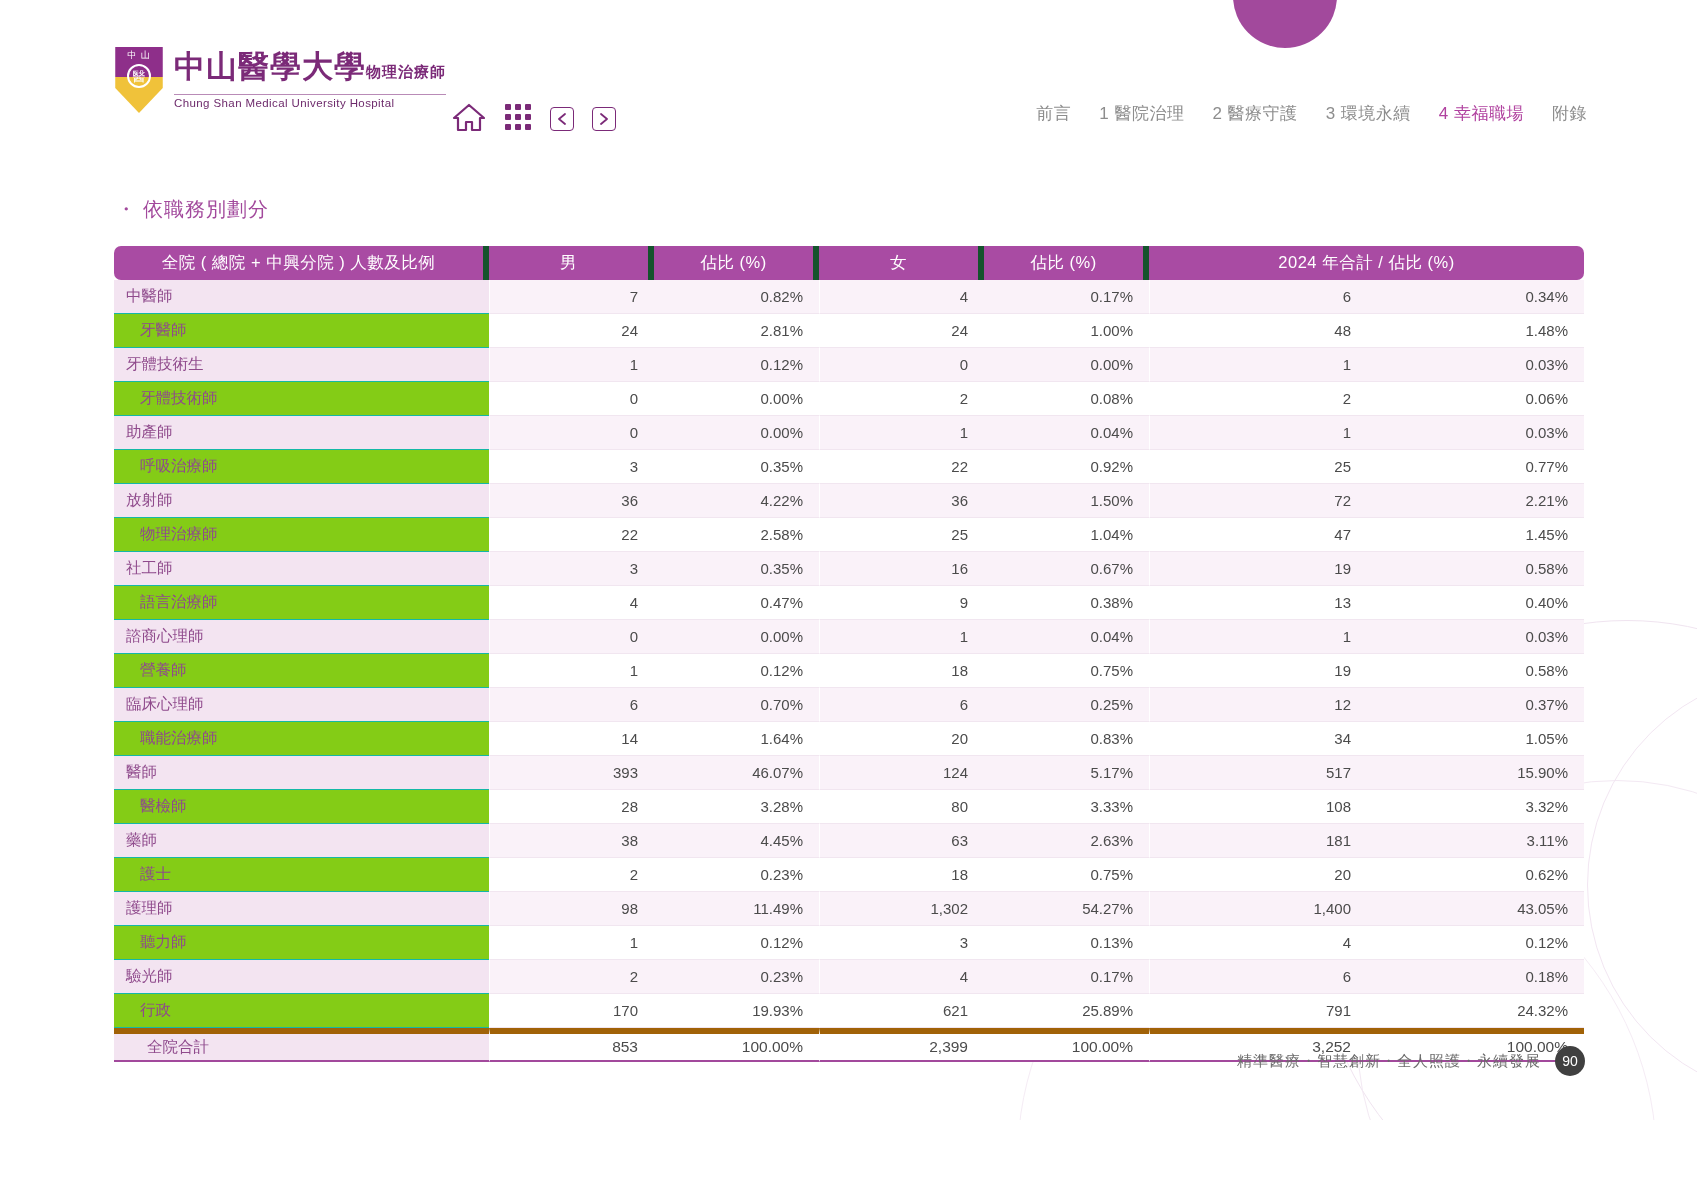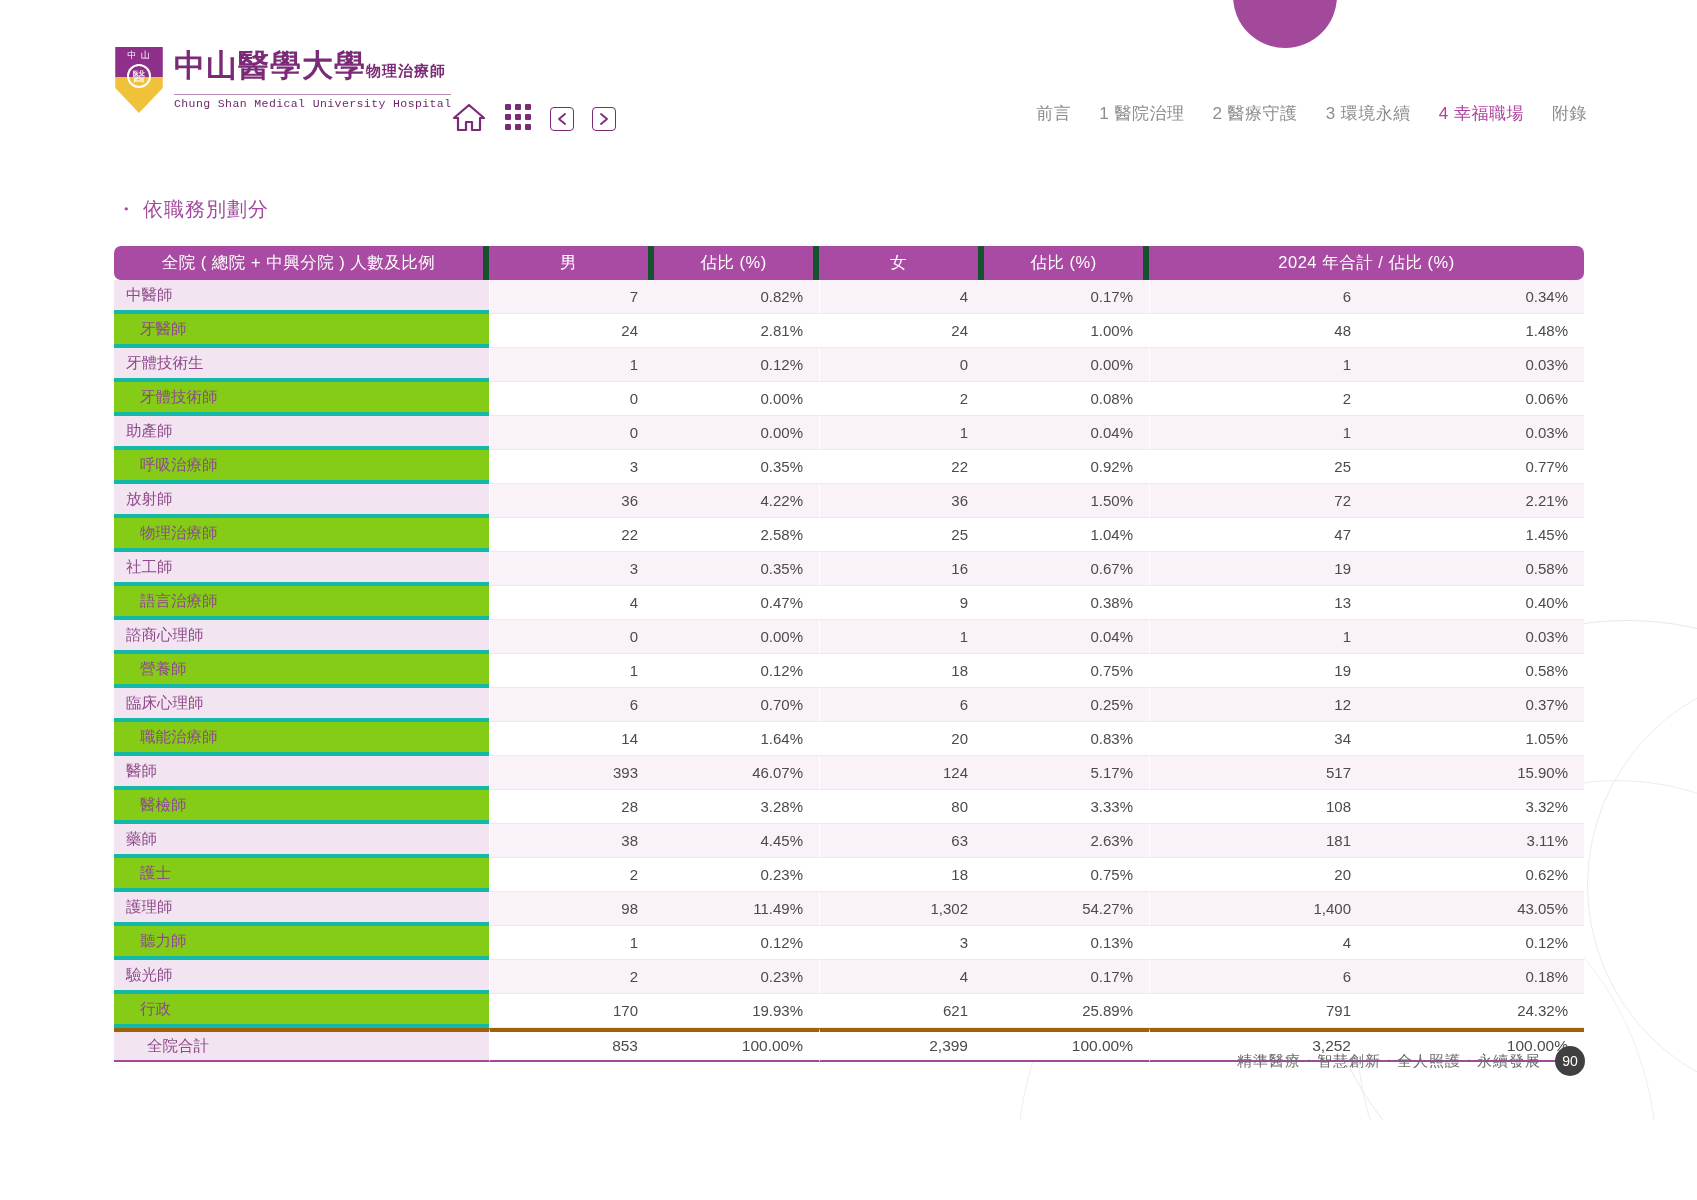--- a/index.html
+++ b/index.html
@@ -74,21 +74,21 @@
     font-family: "Liberation Serif", serif;
     color: #7b2a78;
     font-size: 31px;
     font-weight: bold;
     line-height: 1.05;
     letter-spacing: 1px;
     white-space: nowrap;
   }
   .logo-cn .sub { font-size: 15px; }
   .logo-en {
-    font-family: Liberation Mono, monospace;
+    font-family: Liberation Sans, sans-serif;
     color: #6d2a6b;
     font-size: 11.5px;
     letter-spacing: .4px;
     white-space: nowrap;
     border-top: 1px solid #b98bb7;
     margin-top: 11px; padding-top: 2px;
   }
 
   .navicons {
     position: absolute;
@@ -147,37 +147,37 @@
   }
   table.data th:first-child { border-top-left-radius: 7px; border-bottom-left-radius: 7px; }
   table.data th:last-child { border-right: none; border-top-right-radius: 7px; border-bottom-right-radius: 7px; }
 
   table.data td { height: 34px; }
   td.namecell {
     color: #8f4a8c;
     padding-left: 12px;
     text-align: left;
     font-size: 15.5px;
-    border-bottom: 4px solid #14b8a6;
+    border-bottom: 1px solid #14b8a6;
   }
   td.num {
     text-align: right;
     padding-right: 16px;
     border-bottom: 1px solid #f1e6f0;
     font-size: 15px;
     color: #4b4b4b;
   }
   tr.odd td.namecell { background: #f3e4f1; }
   tr.even td.namecell { background: #84cc16; padding-left: 26px; }
   tr.odd td.num { background: #faf2f9; }
   tr.even td.num { background: #ffffff; }
 
   tr.total td.namecell,
   tr.total td.num {
-    border-top: 4px solid #a16207;
+    border-top: 6px solid #a16207;
     border-bottom: 2px solid #a2499c;
     font-size: 15.5px;
     padding-left: 33px;
   }
   tr.total td.namecell { background: #f3e4f1; color:#8f4a8c; }
   tr.total td.num { background: #ffffff; }
 
   .col-sep { border-left: 1px solid #ffffff; }
 
   

